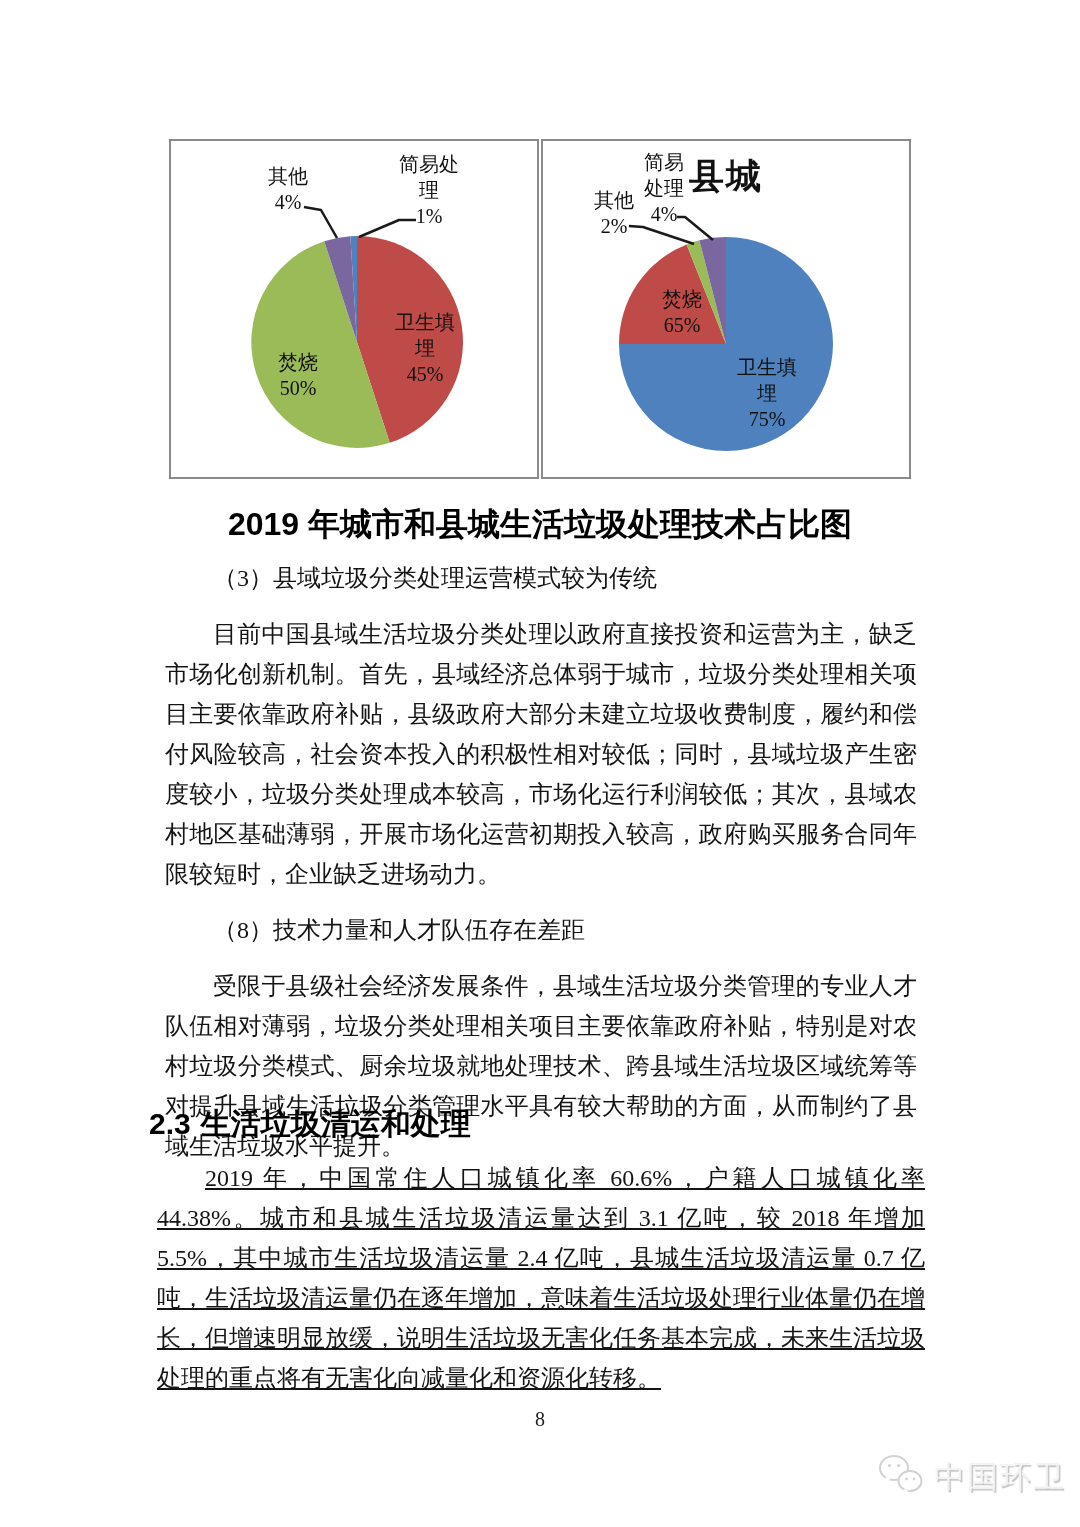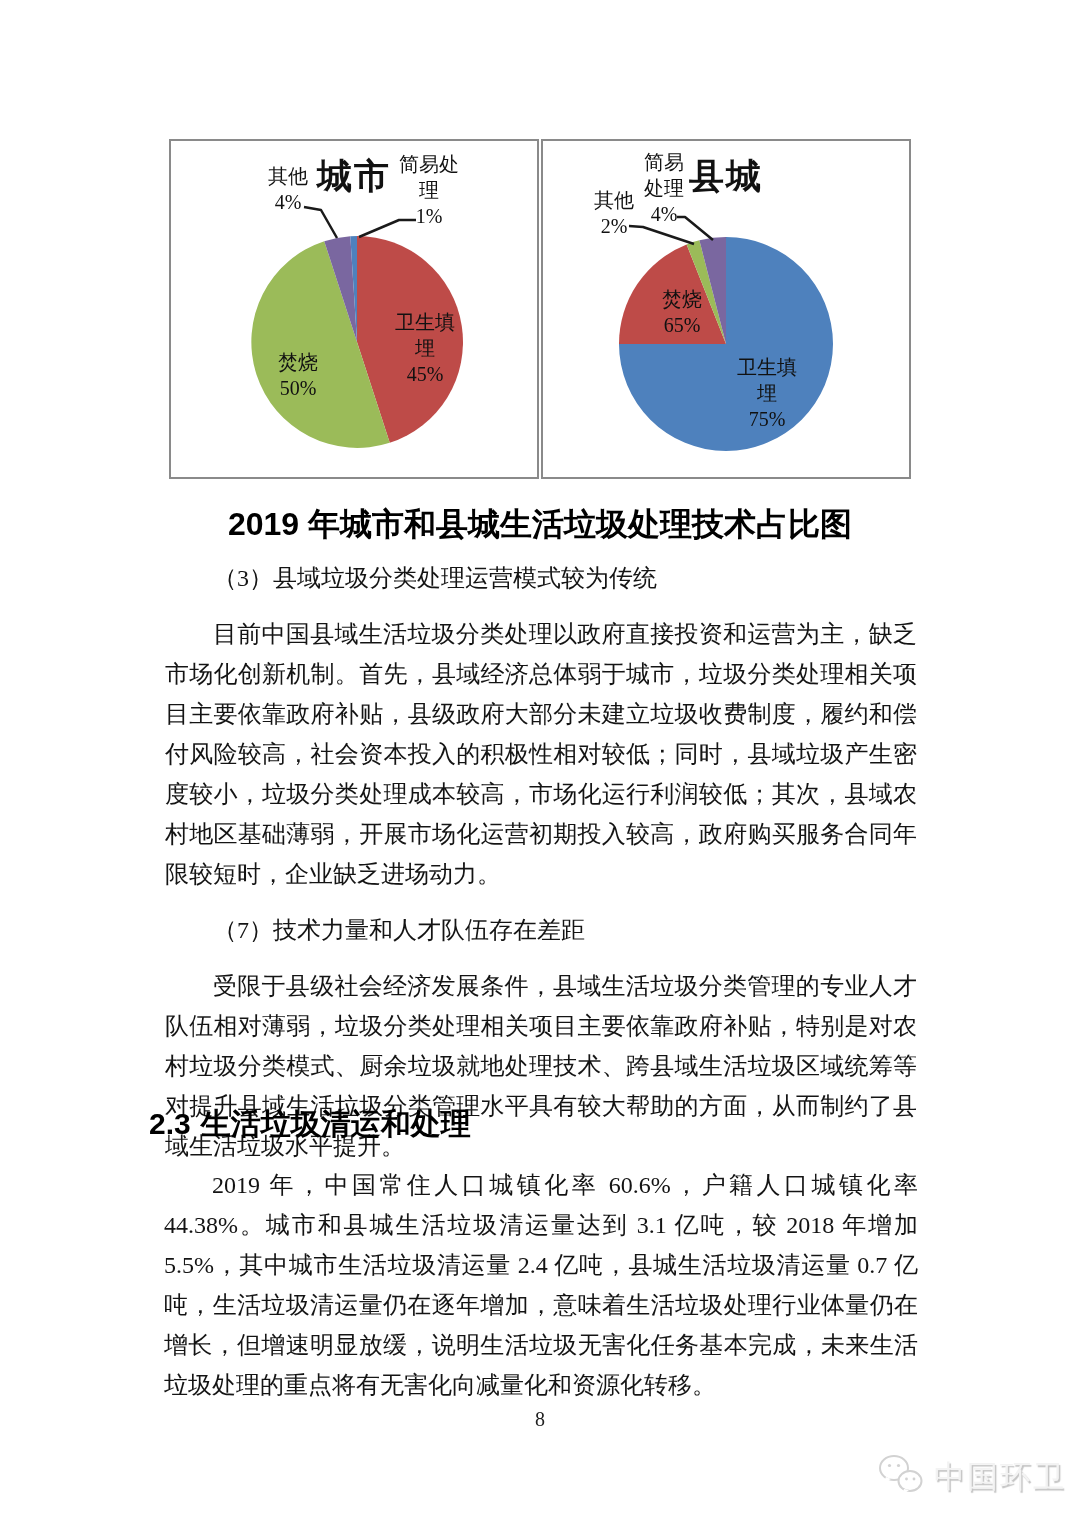--- a/index.html
+++ b/index.html
@@ -53,21 +53,21 @@
   }
   .textblock {
     position:absolute; top:542px; left:149px; width:784px;
     font-size:24px; line-height:40px; text-align:justify; color:#141414;
   }
   .textblock p { margin:16px; text-indent:2em; }
   .textblock2 {
     position:absolute; top:1150px; left:149px; width:784px;
     font-size:24px; line-height:40px; text-align:justify; color:#141414;
   }
-  .textblock2 p { margin:15px; text-indent:2em; }
+  .textblock2 p { margin:8px; text-indent:2em;text-decoration:underline; }
   .section-heading {
     position:absolute; top:1104px; left:149px; width:784px;
     font-family:"Liberation Sans","DejaVu Sans",sans-serif;
     font-weight:bold; font-size:30px; color:#000;
   }
   .section-heading .sec-num { margin-right:10px; }
 
   .page-number {
     position:absolute; top:1408px; left:0; width:1080px; text-align:center;
     font-size:20px; color:#222;
@@ -93,21 +93,20 @@
 
     <div class="chart-box">
       <svg class="pie-svg" id="pie-svg-0" viewBox="0 0 366 336">
           <path d="M 186 201 L 186.00 95.00 A 106 106 0 0 1 218.76 301.81 Z" fill="#be4b48"></path>
           <path d="M 186 201 L 218.76 301.81 A 106 106 0 0 1 153.24 100.19 Z" fill="#9bbb59"></path>
           <path d="M 186 201 L 153.24 100.19 A 106 106 0 0 1 179.34 95.21 Z" fill="#7a67a0"></path>
           <path d="M 186 201 L 179.34 95.21 A 106 106 0 0 1 186.00 95.00 Z" fill="#4e81bd"></path>
           <polyline points="133,66 150,69 166,97" fill="none" stroke="#1a1a1a" stroke-width="2.5" stroke-linejoin="round"></polyline>
           <polyline points="245,79 228,79 188,96" fill="none" stroke="#1a1a1a" stroke-width="2.5" stroke-linejoin="round"></polyline>
         </svg>
-      <div class="chart-title">城市</div>
       <div class="plabel c1-other">
         <span class="pl-name">其他</span>
         <span class="pl-pct">4%</span>
       </div>
       <div class="plabel c1-simple">
         <span class="pl-name">简易处理</span>
         <span class="pl-pct">1%</span>
       </div>
       <div class="plabel c1-landfill">
         <span class="pl-name">卫生填埋</span>
@@ -147,21 +146,21 @@
       </div>
     </div>
 
   </div>
 
   <div class="caption">2019 年城市和县城生活垃圾处理技术占比图</div>
 
   <div class="textblock">
     <p>（3）县域垃圾分类处理运营模式较为传统</p>
     <p>目前中国县域生活垃圾分类处理以政府直接投资和运营为主，缺乏市场化创新机制。首先，县域经济总体弱于城市，垃圾分类处理相关项目主要依靠政府补贴，县级政府大部分未建立垃圾收费制度，履约和偿付风险较高，社会资本投入的积极性相对较低；同时，县域垃圾产生密度较小，垃圾分类处理成本较高，市场化运行利润较低；其次，县域农村地区基础薄弱，开展市场化运营初期投入较高，政府购买服务合同年限较短时，企业缺乏进场动力。</p>
-    <p>（7）技术力量和人才队伍存在差距</p>
+    <p>（8）技术力量和人才队伍存在差距</p>
     <p>受限于县级社会经济发展条件，县域生活垃圾分类管理的专业人才队伍相对薄弱，垃圾分类处理相关项目主要依靠政府补贴，特别是对农村垃圾分类模式、厨余垃圾就地处理技术、跨县域生活垃圾区域统筹等对提升县域生活垃圾分类管理水平具有较大帮助的方面，从而制约了县域生活垃圾水平提升。</p>
   </div>
 
   <div class="section-heading">
     <span class="sec-num">2.3</span><span>生活垃圾清运和处理</span>
   </div>
 
   <div class="textblock2">
     <p>2019 年，中国常住人口城镇化率 60.6%，户籍人口城镇化率 44.38%。城市和县城生活垃圾清运量达到 3.1 亿吨，较 2018 年增加 5.5%，其中城市生活垃圾清运量 2.4 亿吨，县城生活垃圾清运量 0.7 亿吨，生活垃圾清运量仍在逐年增加，意味着生活垃圾处理行业体量仍在增长，但增速明显放缓，说明生活垃圾无害化任务基本完成，未来生活垃圾处理的重点将有无害化向减量化和资源化转移。</p>
   </div>

